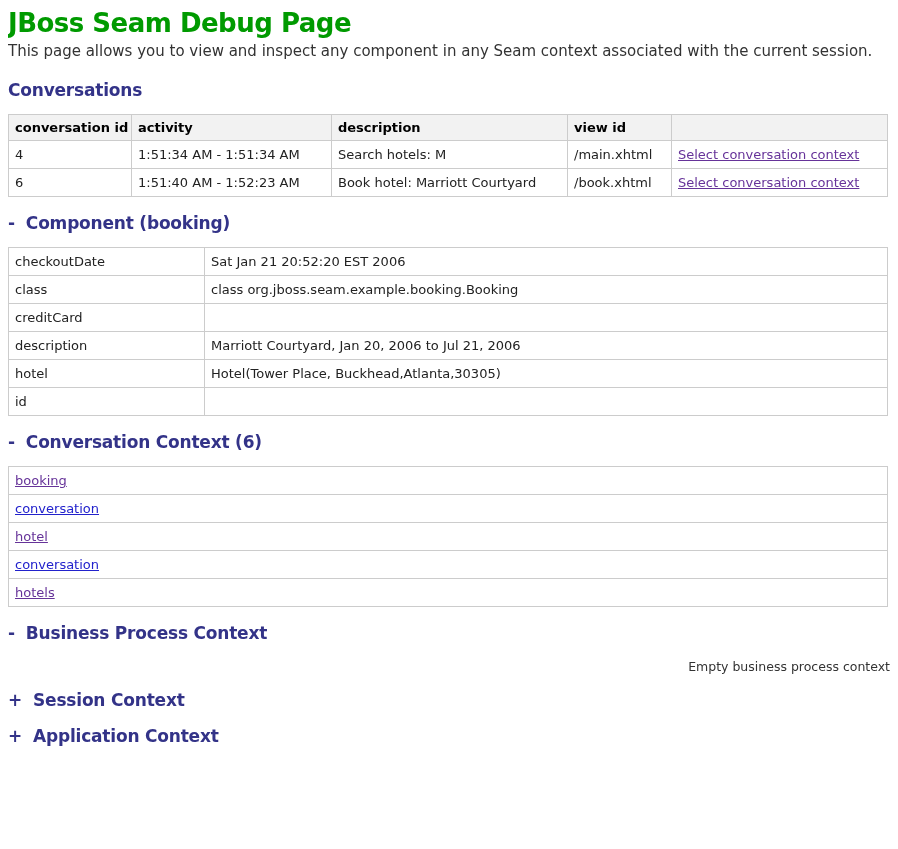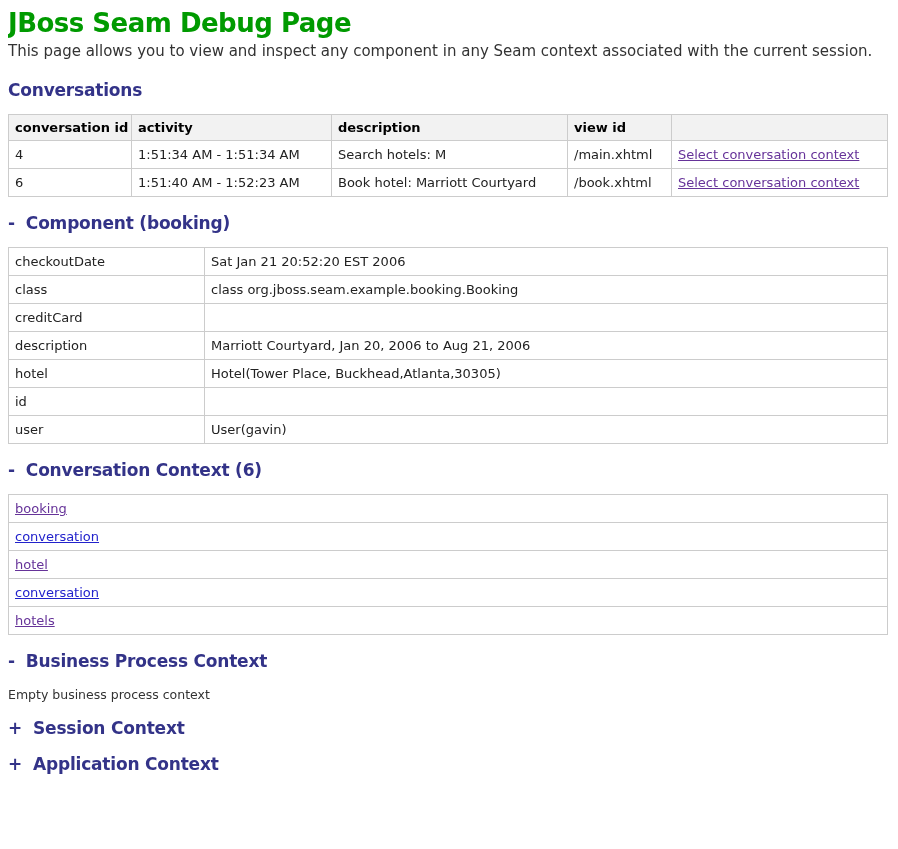--- a/index.html
+++ b/index.html
@@ -57,20 +57,21 @@
     padding: 4px 6px;
   }
   table.grid td { color: #222222; }
   a { text-decoration: underline; cursor: pointer; }
   a.unvisited { color: var(--link-blue, #2222cc); }
   a.visited  { color: var(--link-visited, #663399); }
   .empty-msg {
     font-size: 12.5px;
     margin: 16px 0 16px 0;
     color: #333333;
+    text-align: right;
   }
 </style>
 </head>
 <body>
 
 <div>
 
   <h1>JBoss Seam Debug Page</h1>
 
   <p class="intro">This page allows you to view and inspect any component in any Seam context associated with the current session.</p>
@@ -133,34 +134,30 @@
       <tr>
         <td>class</td>
         <td>class org.jboss.seam.example.booking.Booking</td>
       </tr>
       <tr>
         <td>creditCard</td>
         <td></td>
       </tr>
       <tr>
         <td>description</td>
-        <td>Marriott Courtyard, Jan 20, 2006 to Aug 21, 2006</td>
+        <td>Marriott Courtyard, Jan 20, 2006 to Jul 21, 2006</td>
       </tr>
       <tr>
         <td>hotel</td>
         <td>Hotel(Tower Place, Buckhead,Atlanta,30305)</td>
       </tr>
       <tr>
         <td>id</td>
         <td></td>
       </tr>
-      <tr>
-        <td>user</td>
-        <td>User(gavin)</td>
-      </tr>
     </tbody>
   </table>
 
   <h2>
     <span class="toggle">-</span><span>Conversation Context (6)</span>
   </h2>
 
   <table class="grid">
     <tbody>
       <tr>

